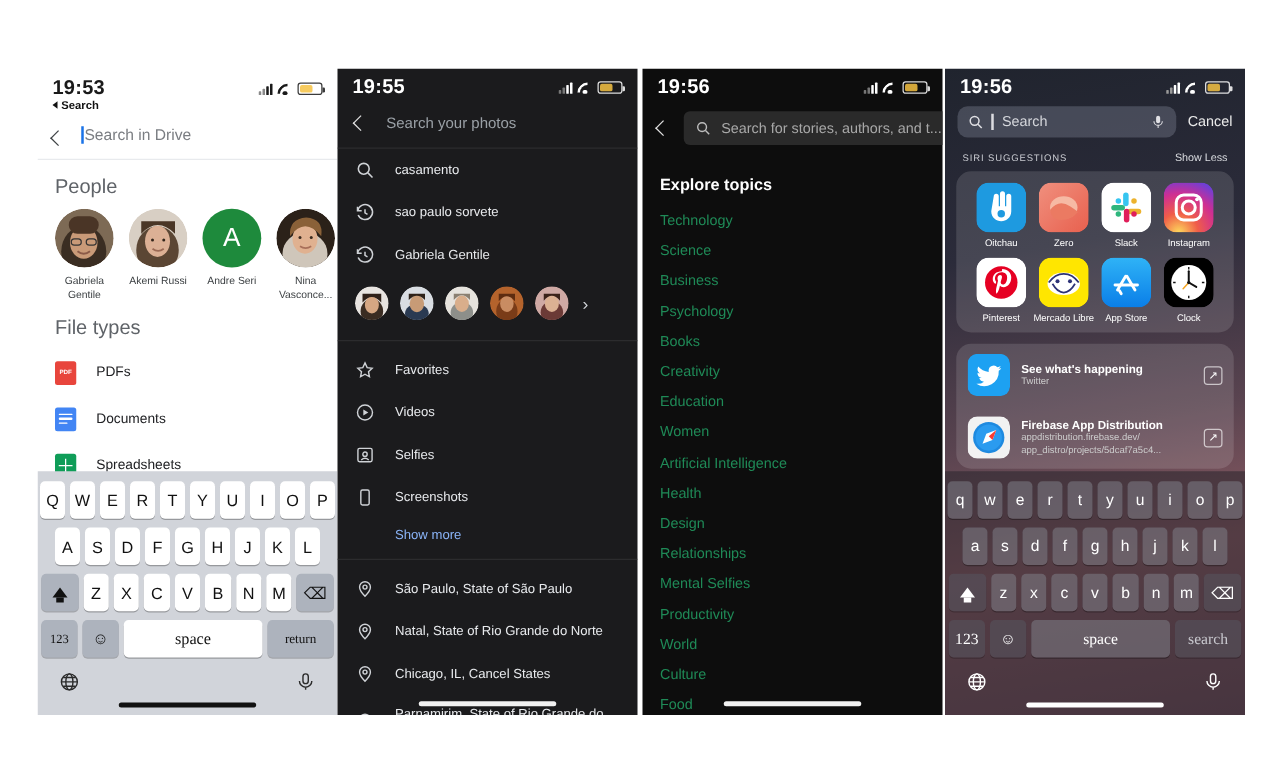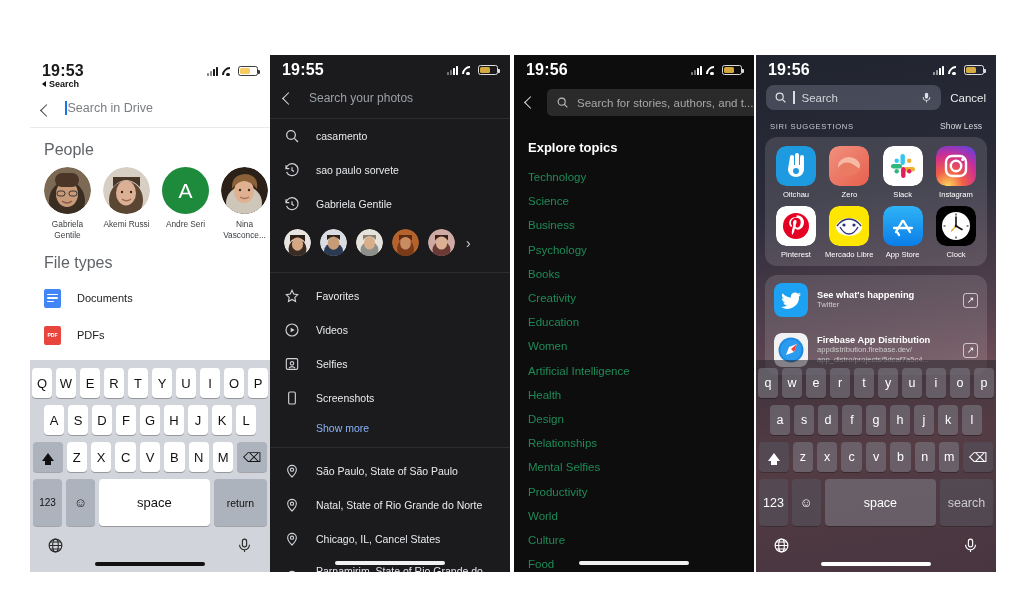--- a/index.html
+++ b/index.html
@@ -74,21 +74,21 @@
 
   
   .kb-light { position:absolute; left:0; right:0; bottom:0; background:#d1d4da;
     padding:8px 3px 0; }
   .kb-row { display:flex; justify-content:center; gap:4px; margin-bottom:7px; }
   .key { background:#fff; border-radius:4px; height:30px; min-width:20px; flex:1;
     display:flex; align-items:center; justify-content:center;
     font-size:13px; color:#111; box-shadow:0 1px 0 rgba(0,0,0,.28); }
   .kb-row.r2 { padding:0 11px; }
   .kb-row.r3 .key.wide { flex:1.45; background:#adb3bd; box-shadow:0 1px 0 rgba(0,0,0,.22); }
-  .kb-row.r4 .key { height:47px; }
+  .kb-row.r4 .key { height:30px;font-family:Liberation Serif, serif; }
   .k-gray { background:#adb3bd !important; box-shadow:0 1px 0 rgba(0,0,0,.22) !important; }
   .k-space { flex:4.6; }
   .k-num { flex:1.2; font-size:10px; }
   .k-emoji{ flex:1.2; font-size:13px; }
   .k-ret { flex:2.2; font-size:10.5px; }
   .kb-bottom { display:flex; align-items:center; justify-content:space-between;
     padding:4px 14px 6px; }
   .globe,.mic { width:17px;height:17px; color:#2b2b2b; }
   .homebar { width:110px;height:4px;background:#111;border-radius:2px;margin:2px auto 6px; }
   .shift-ic { width:0;height:0;border-left:6px solid transparent;border-right:6px solid transparent;
@@ -128,21 +128,21 @@
   .sp-field { flex:1; display:flex; align-items:center; gap:6px; background:rgba(120,125,140,.42);
     border-radius:8px; padding:6px 8px; }
   .sp-ph { font-size:11.5px; color:#d4d6db; flex:1; }
   .sp-cancel { font-size:11.5px; color:#eaeaea; }
   .sp-secrow { display:flex; justify-content:space-between; align-items:center;
     padding:2px 14px 6px; }
   .sp-seclabel { font-size:7.6px; color:#c8cad0; letter-spacing:.7px; }
   .sp-showless { font-size:8.6px; color:#dadce0;text-align:right; }
   .sp-card { margin:0 9px; background:rgba(255,255,255,.13); border-radius:12px;
     padding:9px 6px 7px; }
-  .sp-apps { display:flex; justify-content:space-between; }
+  .sp-apps { display:flex; justify-content:center; }
   .sp-app { width:50px; text-align:center; }
   .sp-appicon { width:40px;height:40px;border-radius:10px;margin:0 auto 4px;
     position:relative; overflow:hidden; }
   .sp-appname { font-size:7.6px; color:#fff; }
   .sp-card2 { margin:9px 9px 16px; background:rgba(255,255,255,.13); border-radius:12px;
     overflow:hidden; }
   .sp-sug { display:flex; align-items:center; gap:9px; padding:8px 9px; }
   .sp-sugicon { width:34px;height:34px;border-radius:8px;flex:none;position:relative;overflow:hidden;}
   .sp-sugtext { flex:1; min-width:0; }
   .sp-sugtitle { font-size:9.3px; font-weight:bold; color:#fff; }
@@ -265,32 +265,32 @@
               </g>
             </svg>
         </div>
         <div class="p-name">Nina Vasconce...</div>
       </div>
 
     </div>
 
     <div class="sec-label">File types</div>
     <div class="ft-row">
+      <span class="ft-ic ft-pdf">PDF</span>
+      <span class="ft-text">PDFs</span>
+    </div>
+    <div class="ft-row">
       <span class="ft-ic ft-doc">
           <span class="ft-lines">
             <span></span>
             <span></span>
             <span style="width:60%"></span>
           </span>
         </span>
       <span class="ft-text">Documents</span>
-    </div>
-    <div class="ft-row">
-      <span class="ft-ic ft-pdf">PDF</span>
-      <span class="ft-text">PDFs</span>
     </div>
     <div class="ft-row">
       <span class="ft-ic ft-sheet">
           <span class="ft-grid"></span>
         </span>
       <span class="ft-text">Spreadsheets</span>
     </div>
 
     <div class="kb-light">
       <div class="kb-row r1">

